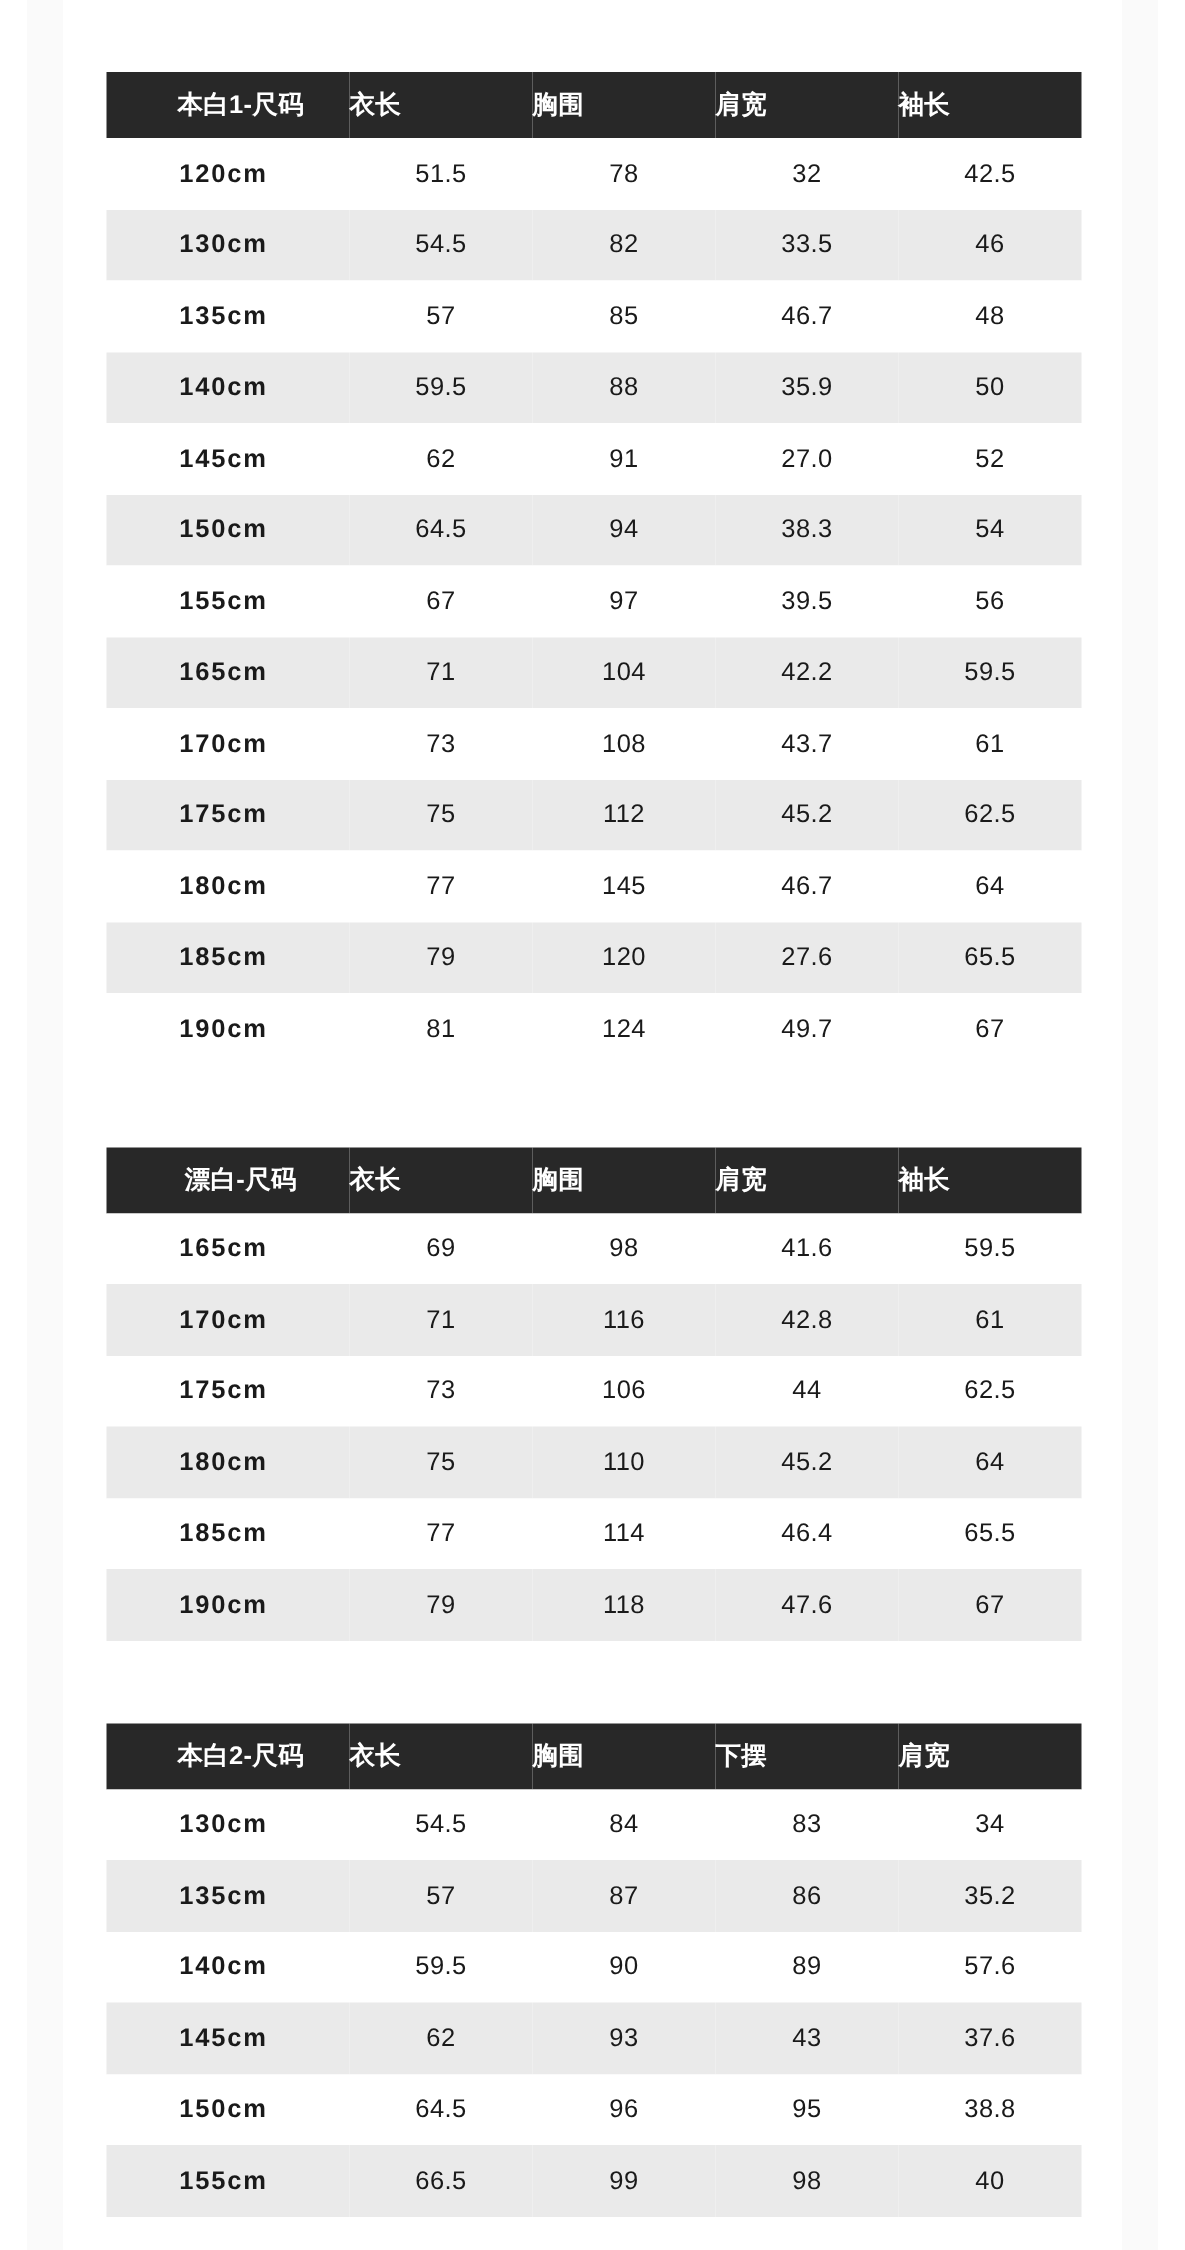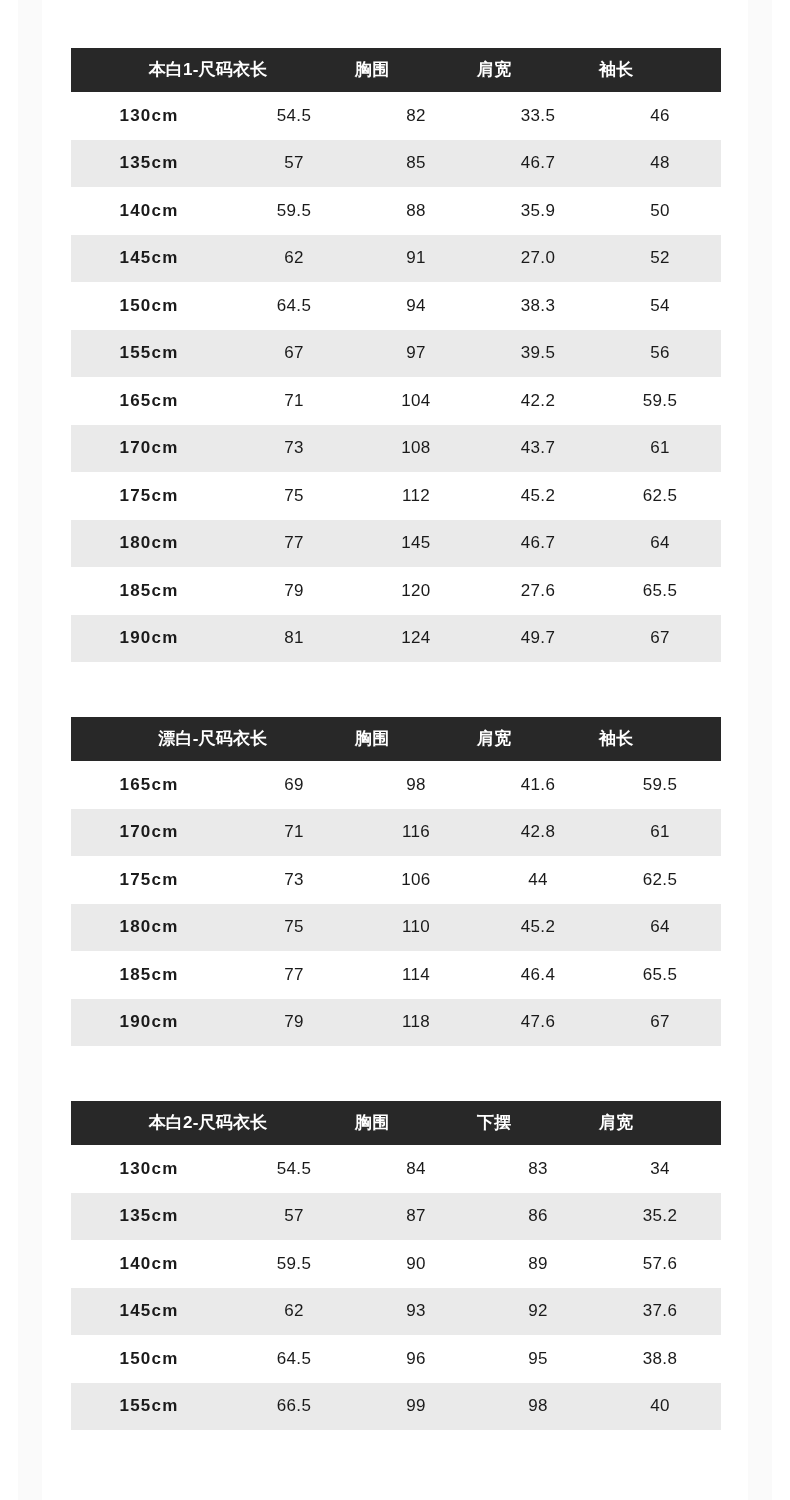--- a/index.html
+++ b/index.html
@@ -50,21 +50,21 @@
     color: #ffffff;
     font-size: 17px;
     font-weight: 700;
     height: 44px;
     line-height: 44px;
     padding: 0;
     text-align: left;
     letter-spacing: 0.2px;
   }
   .size-table thead th.col-size {
-    text-align: right;
+    text-align: center;
     padding-left: 17px;
     margin-top: 33px;
   }
 
   .size-table tbody td {
     height: 47.5px;
     font-size: 17px;
     color: #1a1a1a;
     text-align: center;
     padding: 0;
@@ -103,20 +103,27 @@
         <tr>
           <th class="col-size">本白1-尺码</th>
           <th>衣长</th>
           <th>胸围</th>
           <th>肩宽</th>
           <th>袖长</th>
         </tr>
       </thead>
       <tbody>
         <tr>
+          <td class="col-size">120cm</td>
+          <td>51.5</td>
+          <td>78</td>
+          <td>32</td>
+          <td>42.5</td>
+        </tr>
+        <tr>
           <td class="col-size">130cm</td>
           <td>54.5</td>
           <td>82</td>
           <td>33.5</td>
           <td>46</td>
         </tr>
         <tr>
           <td class="col-size">135cm</td>
           <td>57</td>
           <td>85</td>
@@ -293,21 +300,21 @@
           <td class="col-size">140cm</td>
           <td>59.5</td>
           <td>90</td>
           <td>89</td>
           <td>57.6</td>
         </tr>
         <tr>
           <td class="col-size">145cm</td>
           <td>62</td>
           <td>93</td>
-          <td>92</td>
+          <td>43</td>
           <td>37.6</td>
         </tr>
         <tr>
           <td class="col-size">150cm</td>
           <td>64.5</td>
           <td>96</td>
           <td>95</td>
           <td>38.8</td>
         </tr>
         <tr>

